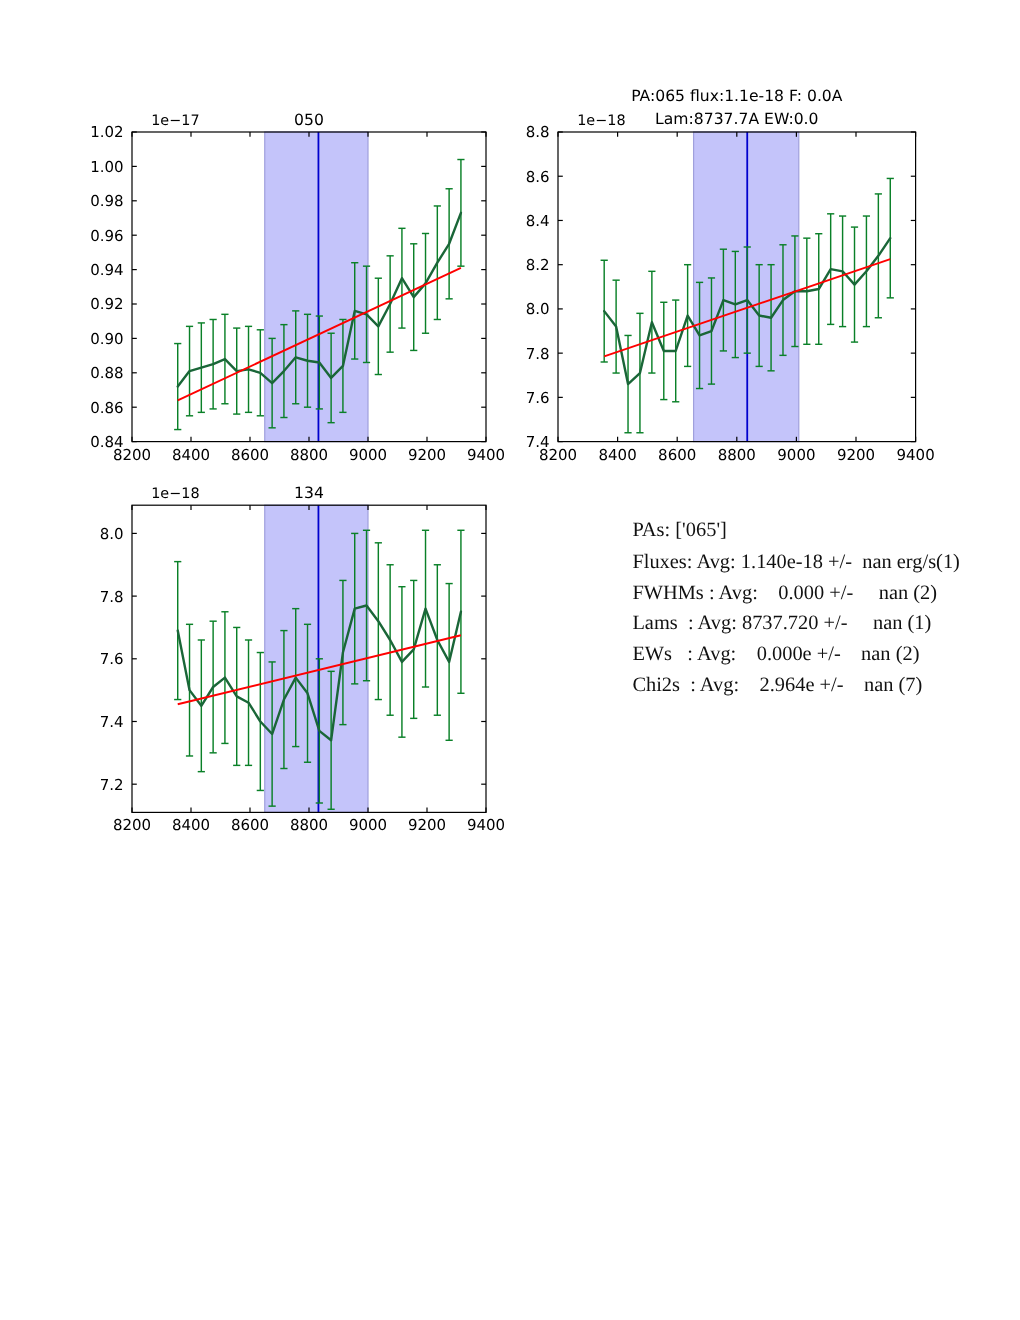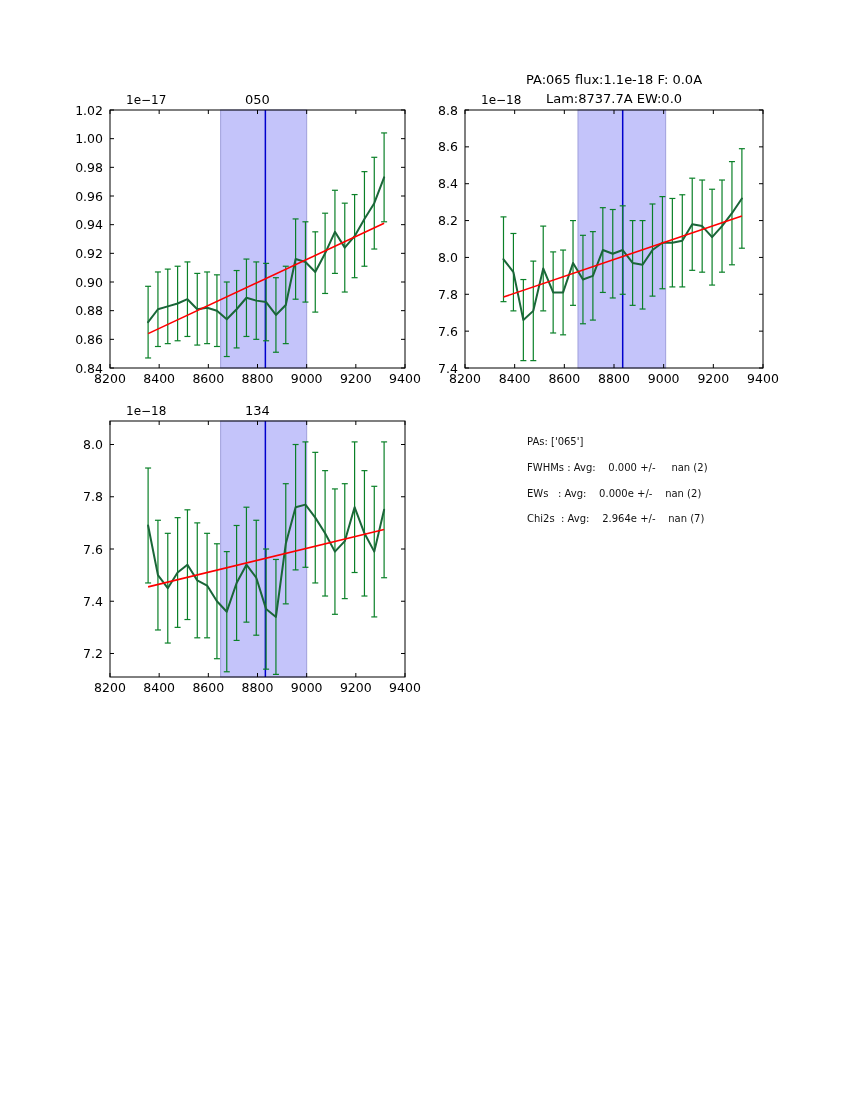--- a/index.html
+++ b/index.html
@@ -15,23 +15,24 @@
   }
   #figure-svg {
     position: absolute;
     left: 0;
     top: 0;
   }
   .stats {
     position: absolute;
     left: 527px;
     top: 429px;
-    font-size: 10px;
+    font-size: 17px;
     color: #111111;
     line-height: 25.8px;
+    font-family: Liberation Serif, serif;
   }
   .stats-line {
     white-space: pre;
   }
   svg text {
     font-family: "DejaVu Sans", "Liberation Sans", sans-serif;
     fill: #000000;
   }
 </style>
 </head>
@@ -432,16 +433,18 @@
         <line x1="405" x2="401" y1="444.51020408163265" y2="444.51020408163265" stroke="#000000"></line>
         <text x="103" y="449.01020408163265" text-anchor="end">8.0</text>
       </g>
       <text x="126" y="415" font-size="12px">1e−18</text>
       <text x="257.5" y="415" text-anchor="middle" font-size="13px">134</text>
     </g>
   </svg>
 
 <div class="stats">
   <div class="stats-line">PAs: ['065']</div>
+  <div class="stats-line">Fluxes: Avg: 1.140e-18 +/-  nan erg/s(1)</div>
   <div class="stats-line">FWHMs : Avg:    0.000 +/-     nan (2)</div>
+  <div class="stats-line">Lams  : Avg: 8737.720 +/-     nan (1)</div>
   <div class="stats-line">EWs   : Avg:    0.000e +/-    nan (2)</div>
   <div class="stats-line">Chi2s  : Avg:    2.964e +/-    nan (7)</div>
 </div>
 
 </body></html>

